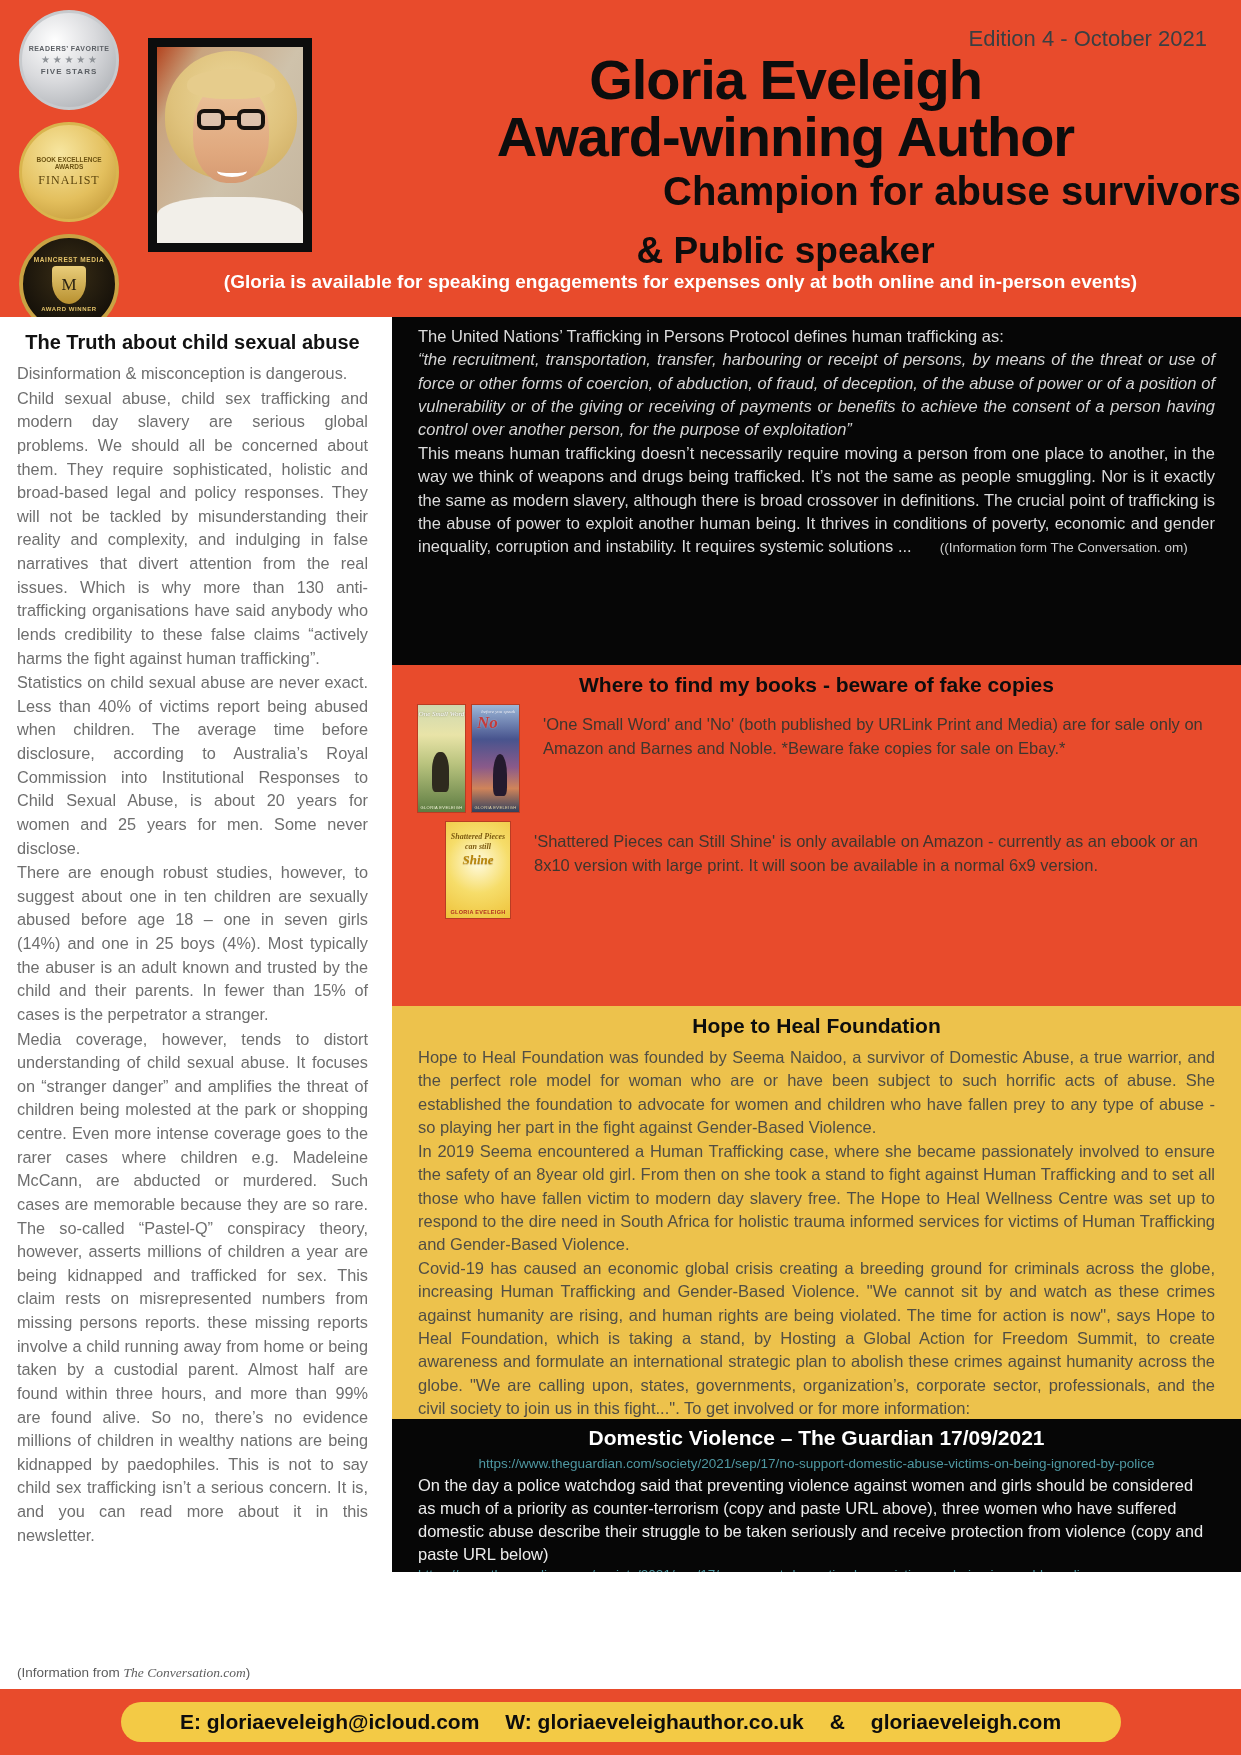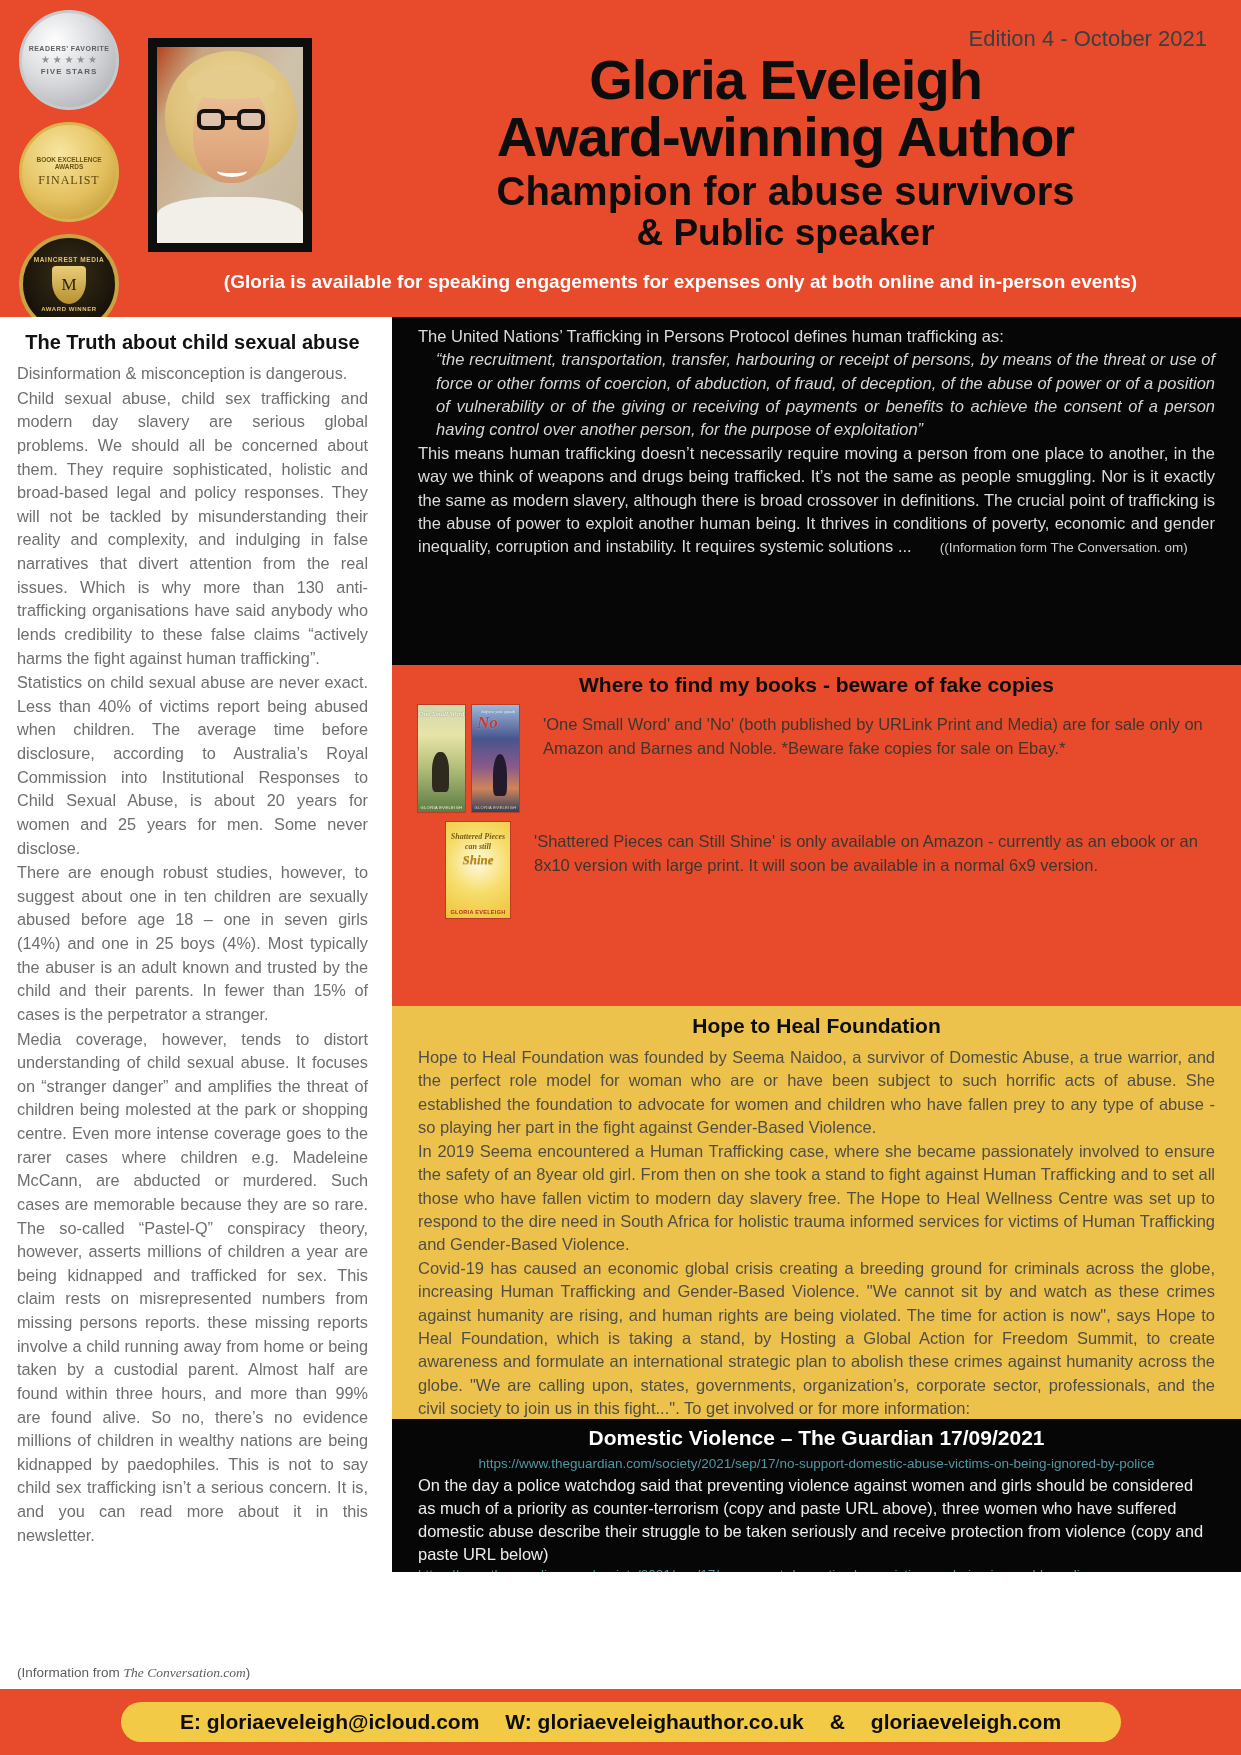--- a/index.html
+++ b/index.html
@@ -40,22 +40,22 @@
   .photo .lens { position:absolute; top:0; width:28px; height:21px; border:4px solid #17120e; border-radius:7px; background:rgba(210,220,235,.35); }
   .photo .lens.l { left:0; } .photo .lens.r { right:0; }
   .photo .bridge { position:absolute; left:28px; top:7px; width:12px; height:4px; background:#17120e; }
   .photo .smile { position:absolute; left:60px; top:118px; width:30px; height:12px; border-bottom:4px solid #fff; border-radius:0 0 50% 50%; }
   .photo .shirt { position:absolute; left:0; bottom:0; width:100%; height:46px; background:#f2efe9; border-radius:40% 40% 0 0; }
 
   .title-block { position:absolute; left:330px; top:0; right:0; text-align:center; color:#0d0d0d; }
   .edition { text-align:right; padding:26px 34px 0 0; font-size:22px; color:#3a3f42; }
   .t1 { font-size:56px; font-weight:bold; line-height:1.0; letter-spacing:-1px; }
   .t2 { font-size:56px; font-weight:bold; line-height:1.02; letter-spacing:-1px; }
-  .t3 { font-size:40px; font-weight:bold; line-height:1.1; margin-top:4px; }
-  .t4 { font-size:37px; font-weight:bold; line-height:1.1; margin-top:0; }
+  .t3 { font-size:40px; font-weight:bold; line-height:1.1; margin-top:4px;text-align:right; }
+  .t4 { font-size:37px; font-weight:bold; line-height:1.1; margin-top:18px; }
   .banner {
     position:absolute; left:130px; right:10px; bottom:24px; text-align:center;
     color:#ffffff; font-size:19px; font-weight:bold;
   }
 
   
   .main { display:flex; width:100%; height:1372px; background:#fff; }
 
   .left-col {
     width:385px; height:100%; background:#fff; padding:12px 17px 8px 17px;
@@ -66,21 +66,21 @@
   .para + .para { margin-top:1px; }
   .para.first { text-align:left; }
   .source-note { margin-top:auto; font-size:13.5px; color:#5d5d5d; }
   .source-note i { font-family:"Liberation Serif", serif; }
 
   .right-col { flex:1; margin-left:7px; display:flex; flex-direction:column; }
 
   .sec-black1 { height:348px; background:#060606; color:#e4e4e4; padding:8px 26px 6px; overflow:hidden; }
   .sec-title-w { text-align:center; color:#ffffff; font-size:21px; font-weight:bold; margin-bottom:6px; }
   .blk-intro { font-size:16.5px; line-height:1.4; color:#dcdcdc; }
-  .blk-quote { font-size:16.5px; line-height:1.42; font-style:italic; color:#d5d5d5; text-align:justify;margin-left:18px; }
+  .blk-quote { font-size:16.5px; line-height:1.42; font-style:italic; color:#d5d5d5; text-align:justify; }
   .blk-body { font-size:16.5px; line-height:1.42; color:#dcdcdc; text-align:justify; }
   .citation { font-size:13.5px; color:#cfcfcf; font-style:normal; padding-left:28px; }
 
   .sec-red { height:341px; background:#e84b2c; padding:8px 26px 6px; overflow:hidden; }
   .sec-title-k { text-align:center; color:#0d0d0d; font-size:21px; font-weight:bold; margin-bottom:8px; }
   .book-row { display:flex; align-items:flex-start; margin-bottom:10px; }
   .book-row .covers { display:flex; gap:7px; margin-right:24px; }
   .row2 { padding-left:28px; }
   .book-text { font-size:16.5px; line-height:1.45; color:#3e362e; flex:1; padding-top:8px; }
   .cover { position:relative; flex-shrink:0; overflow:hidden; box-shadow:0 0 0 1px rgba(0,0,0,.2); }

